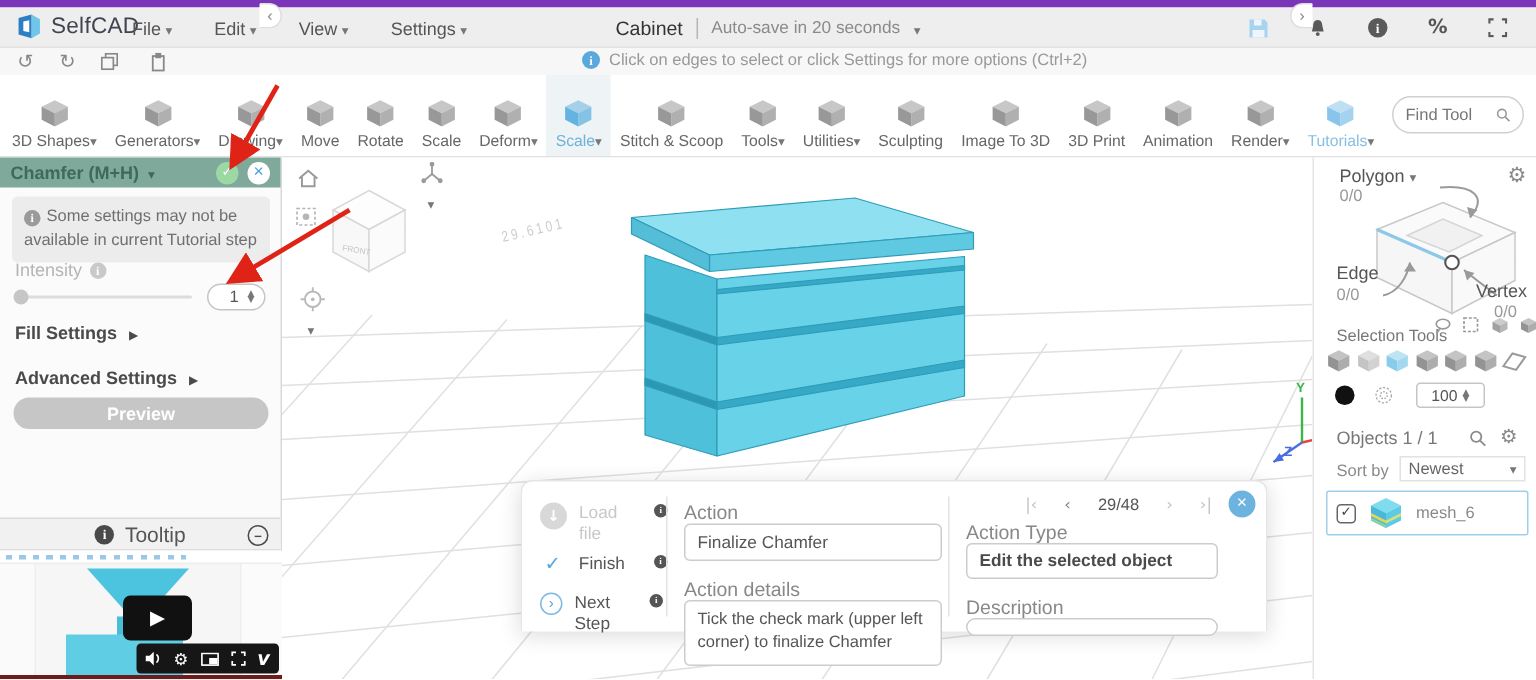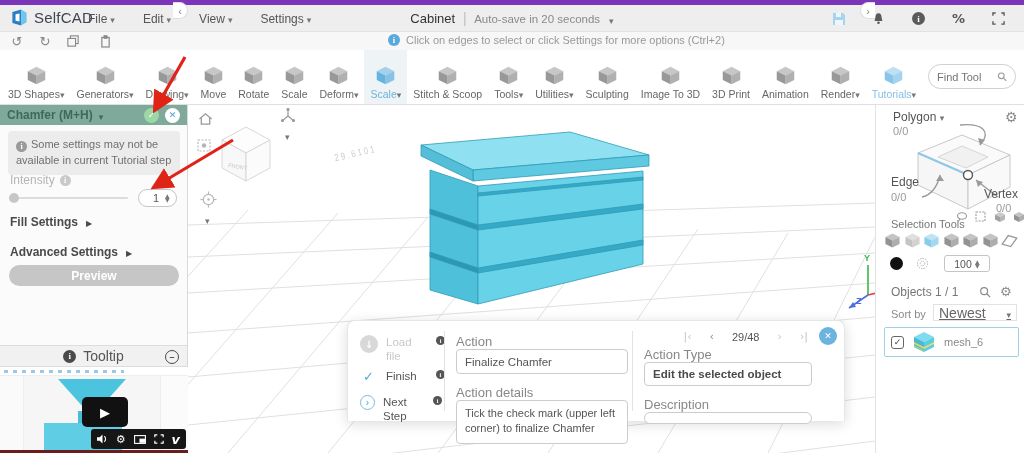--- a/index.html
+++ b/index.html
@@ -123,21 +123,21 @@
   .mode-row svg { width:17px; height:17px; color:#8a8a8a; cursor:pointer; }
   .mode-row .mode-active { color:#7ec8e8; }
   .paint-row { position:absolute; left:14px; top:152px; display:flex; align-items:center; gap:13px; }
   .black-dot { width:13px; height:13px; border-radius:50%; background:#111; cursor:pointer; }
   .opacity-box { position:absolute; left:68px; top:150px; width:46px; height:17px; border:1px solid #c5c5c5; border-radius:3px; background:#fff; display:flex; align-items:center; padding:0 3px 0 6px; }
   .opacity-box input { width:24px; border:0; outline:0; font-size:10.5px; color:#555; background:transparent; font-family:"Liberation Sans",sans-serif;text-align:center; }
   .objects-title { position:absolute; left:15px; top:180px; font-size:12px; color:#777; }
   .obj-icons { position:absolute; left:103px; top:179px; display:flex; gap:9px; align-items:center; color:#8a8a8a; }
   .sortby { position:absolute; left:15px; top:203px; font-size:11px; color:#8a8a8a; }
   .sort-select { position:absolute; left:57px; top:199px; width:84px; height:17px; border:1px solid #e2e2e2; background:#fff; display:flex; align-items:center; justify-content:space-between; padding:0 5px; cursor:pointer; }
-  .sort-select span { font-size:14px; color:#666;text-decoration:underline; }
+  .sort-select span { font-size:11px; color:#666; }
   .obj-item { position:absolute; left:8px; top:222px; width:135px; height:30px; border:1px solid #9fcfea; border-radius:2px; background:#fff; display:flex; align-items:center; padding:0 6px; gap:8px; cursor:pointer; }
   .obj-check { width:13px; height:13px; border:1.5px solid #666; border-radius:3px; display:flex; align-items:center; justify-content:center; font-size:9px; color:#444; cursor:pointer; }
   .mesh-thumb { width:24px; height:24px; }
   .obj-name { font-size:11px; color:#8a8a8a; }
 
   
   .tutorial { position:absolute; left:347px; top:320px; width:498px; height:101px; background:#fff; border:1px solid #e6e6e6; border-bottom:0; border-radius:8px 8px 0 0; box-shadow:0 3px 14px rgba(0,0,0,.14); z-index:8; }
   .step { position:absolute; display:flex; gap:8px; }
   .step-ico { flex:0 0 auto; }
   .step-label { font-size:11.5px; line-height:1.25; width:42px; }

